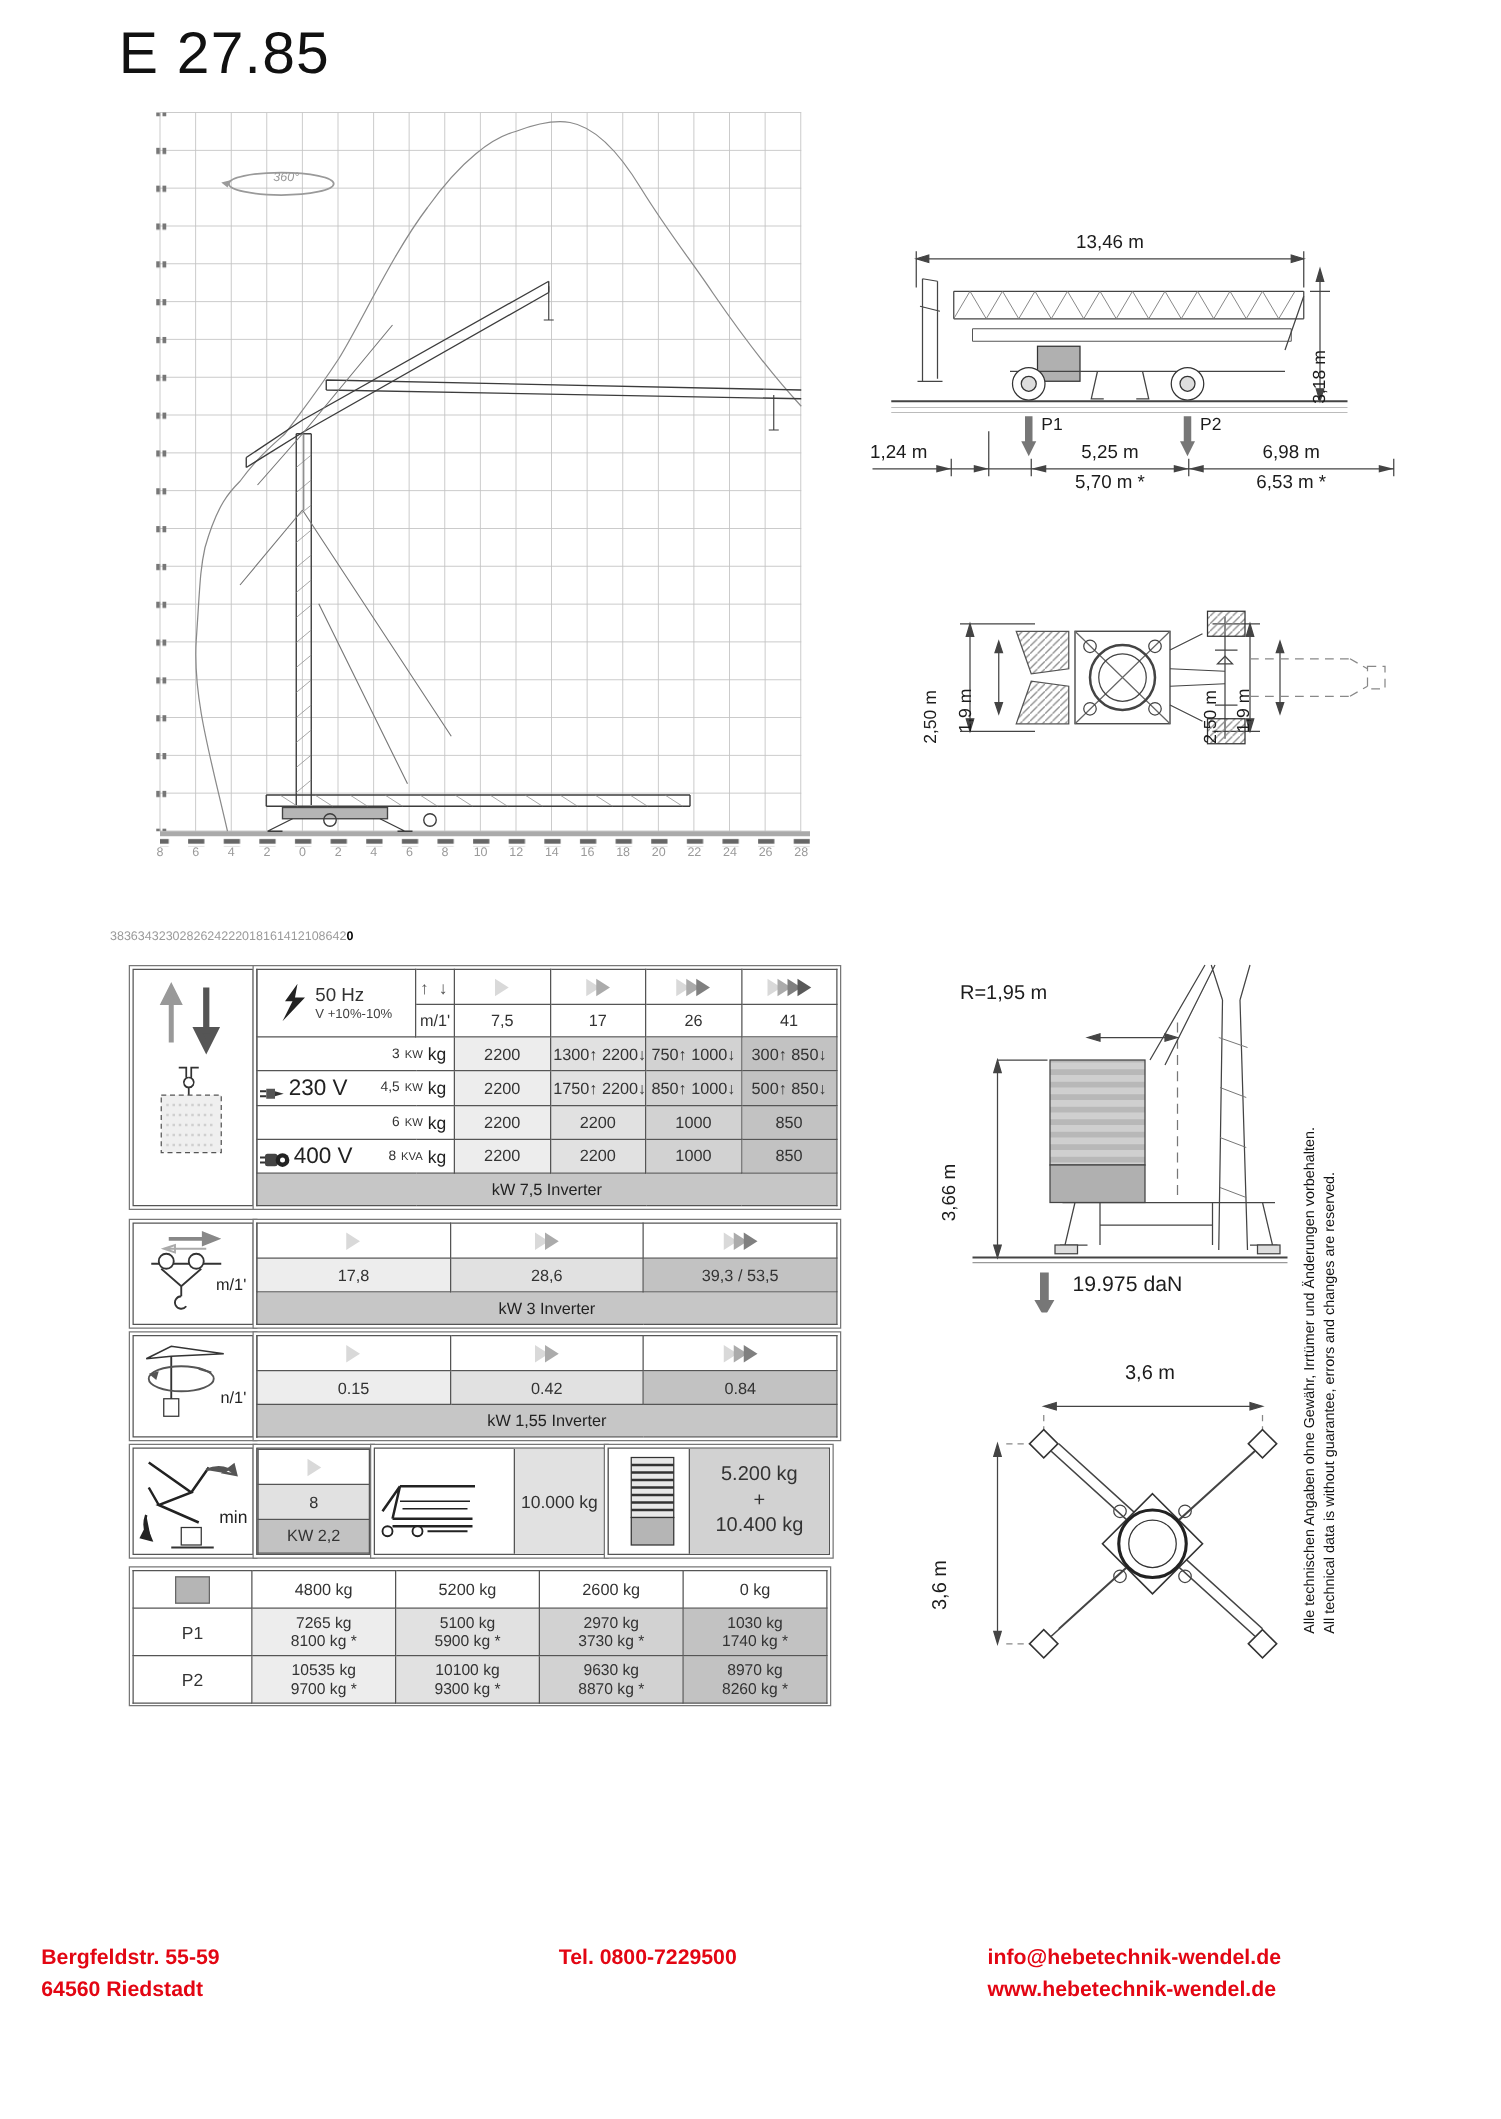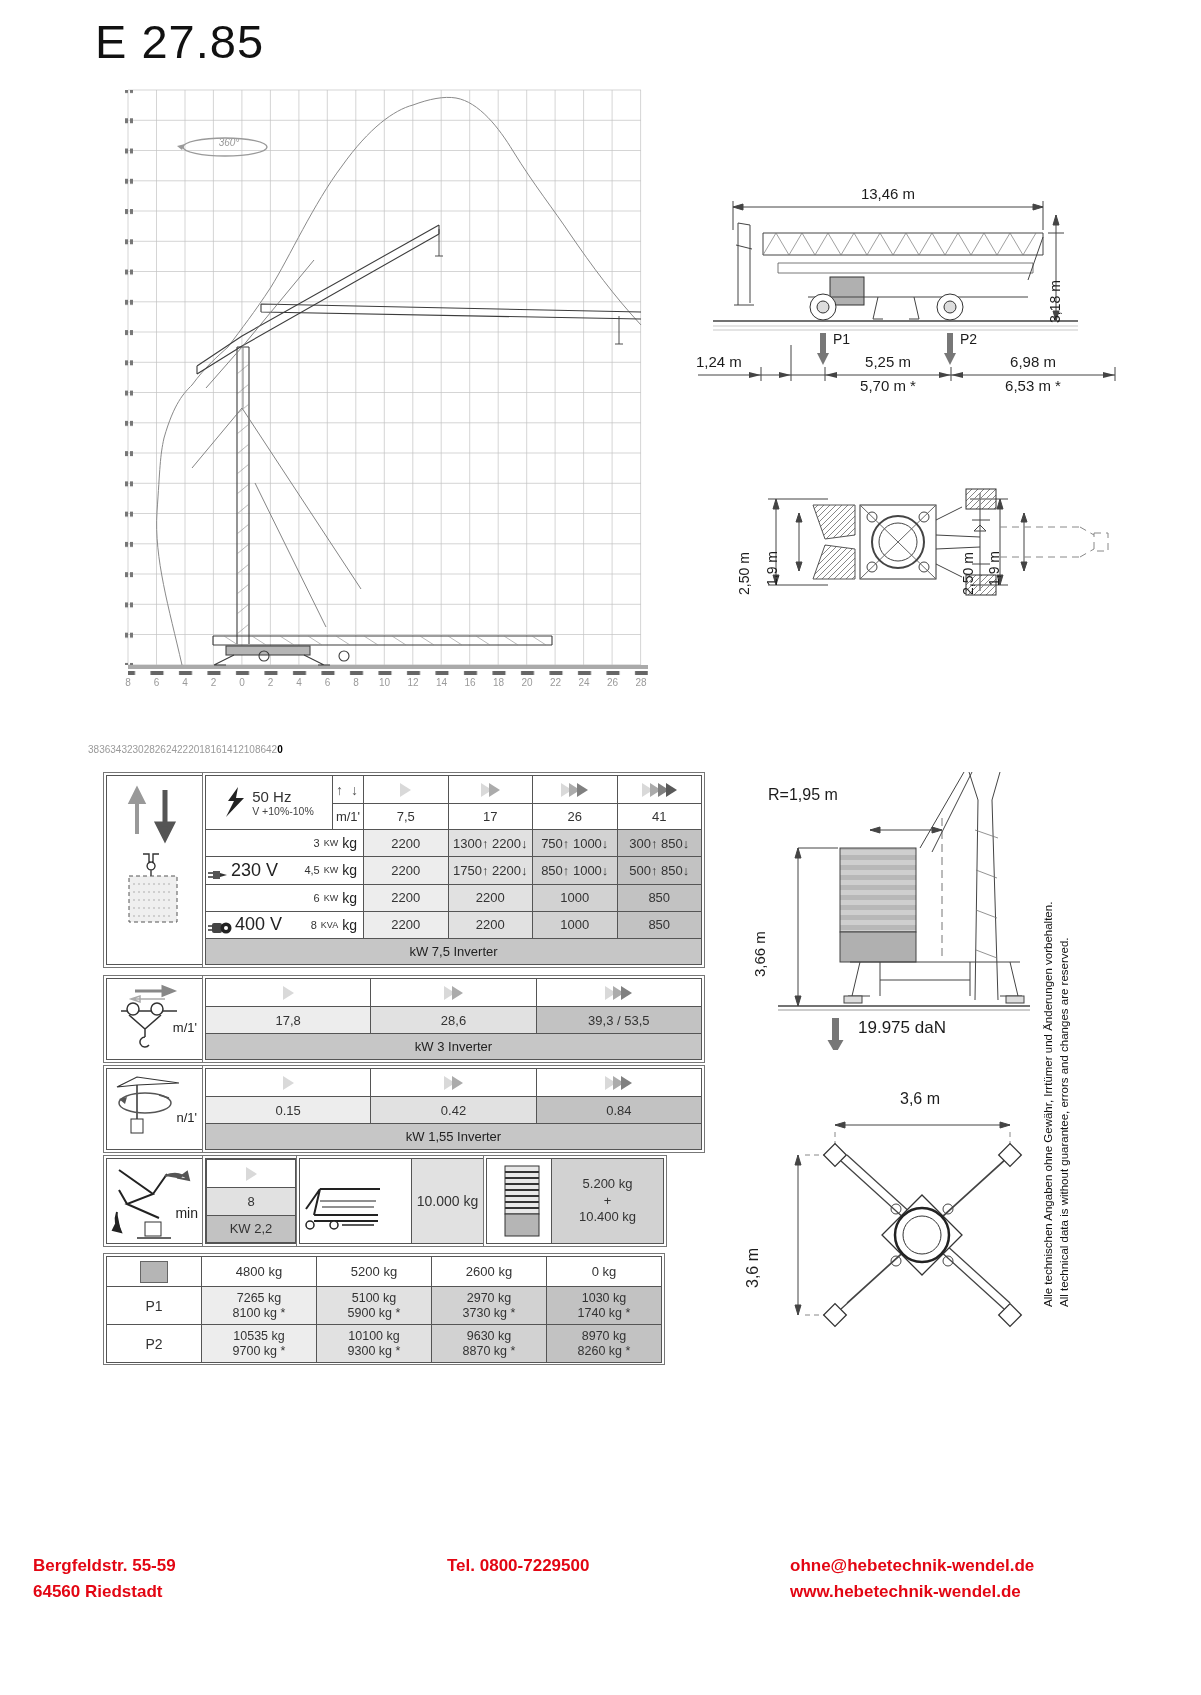--- a/index.html
+++ b/index.html
@@ -17,21 +17,21 @@
           justify-content:space-between;}
   .xticks span{font-size:10px;color:#9a9a9a;width:20px;text-align:center;}
   .rot360{position:absolute;left:96px;top:52px;width:90px;text-align:center;
           font-size:10px;font-style:italic;color:#999;}
   
   .dim{font-size:15px;color:#1c1c1c;white-space:nowrap;}
   .dim.small{font-size:14px;}
   .vtext{position:absolute;transform:rotate(-90deg);transform-origin:left bottom;white-space:nowrap;
          font-size:14px;color:#1c1c1c;}
   
-  .tblwrap{position:absolute;left:106px;width:564px;padding-left:32px;}
+  .tblwrap{position:absolute;left:106px;width:564px;}
   .iconbox{position:absolute;left:0;top:0;bottom:0;width:95px;border:1px solid #555;background:#fff;
            box-shadow:0 0 0 2px #fff,0 0 0 3px #777;}
   .maintbl{position:absolute;left:99px;top:0;bottom:0;right:0;
            box-shadow:0 0 0 2px #fff,0 0 0 3px #777;}
   table{border-collapse:collapse;width:100%;height:100%;table-layout:fixed;}
   td{border:1px solid #555;font-size:13px;color:#333;text-align:center;padding:0 2px;
      overflow:hidden;white-space:nowrap;}
   .s0{background:#ededed;}.s1{background:#e1e1e1;}.s2{background:#d2d2d2;}.s3{background:#c2c2c2;}
   .band{background:#c6c6c6;font-size:13px;color:#222;}
   .tri{display:inline-block;width:0;height:0;border-style:solid;border-width:7px 0 7px 11px;
@@ -485,21 +485,21 @@
         <path d="M42,54 h32" stroke="#222" stroke-width="1.5"></path>
       </svg>
       <div style="flex:1;height:100%;border-left:1px solid #555;background:#e1e1e1;display:flex;align-items:center;justify-content:center;font-size:14px;color:#333;margin-left:25px;">10.000 kg</div>
     </div>
     <div class="freecell" style="left:380px;top:0;width:176px;height:84px;">
       <svg width="58" height="74" viewBox="0 0 58 74" style="margin-left:6px;">
         <rect x="12" y="2" width="34" height="48" fill="#e8e8e8" stroke="#333"></rect>
         <path d="M12,8h34 M12,14h34 M12,20h34 M12,26h34 M12,32h34 M12,38h34 M12,44h34" stroke="#333" stroke-width="2"></path>
         <rect x="12" y="50" width="34" height="22" fill="#b5b5b5" stroke="#333"></rect>
       </svg>
-      <div style="flex:1;height:100%;border-left:1px solid #555;background:#d2d2d2;display:flex;flex-direction:column;align-items:center;justify-content:center;font-size:13px;color:#333;line-height:1.3;">
+      <div style="flex:1;height:100%;border-left:1px solid #555;background:#d2d2d2;display:flex;flex-direction:column;align-items:center;justify-content:center;font-size:16px;color:#333;line-height:1.3;">
         <span>5.200 kg</span>
         <span>+</span>
         <span>10.400 kg</span>
       </div>
     </div>
   </div>
 
   <div class="abs" style="left:106px;top:1256px;width:556px;height:106px;box-shadow:0 0 0 2px #fff,0 0 0 3px #777;">
     <table>
       <colgroup>
@@ -629,15 +629,15 @@
     <span class="abs dim" style="left:130px;width:140px;top:10px;text-align:center;font-size:16px;">3,6 m</span>
     <span class="vtext" style="left:42px;top:190px;font-size:16px;">3,6  m</span>
   </div>
 
   <div class="discl" style="left:1054px;top:1295px;">Alle technischen Angaben ohne Gewähr, Irrtümer und Änderungen vorbehalten.</div>
   <div class="discl" style="left:1070px;top:1295px;">All technical data is without guarantee, errors and changes are reserved.</div>
 
   <div class="abs footer" style="left:33px;top:1556px;">Bergfeldstr. 55-59</div>
   <div class="abs footer" style="left:33px;top:1582px;">64560 Riedstadt</div>
   <div class="abs footer" style="left:447px;top:1556px;">Tel.  0800-7229500</div>
-  <div class="abs footer" style="left:790px;top:1556px;">ohne@hebetechnik-wendel.de</div>
+  <div class="abs footer" style="left:790px;top:1556px;">info@hebetechnik-wendel.de</div>
   <div class="abs footer" style="left:790px;top:1582px;">www.hebetechnik-wendel.de</div>
 </div>
 
 </body></html>

